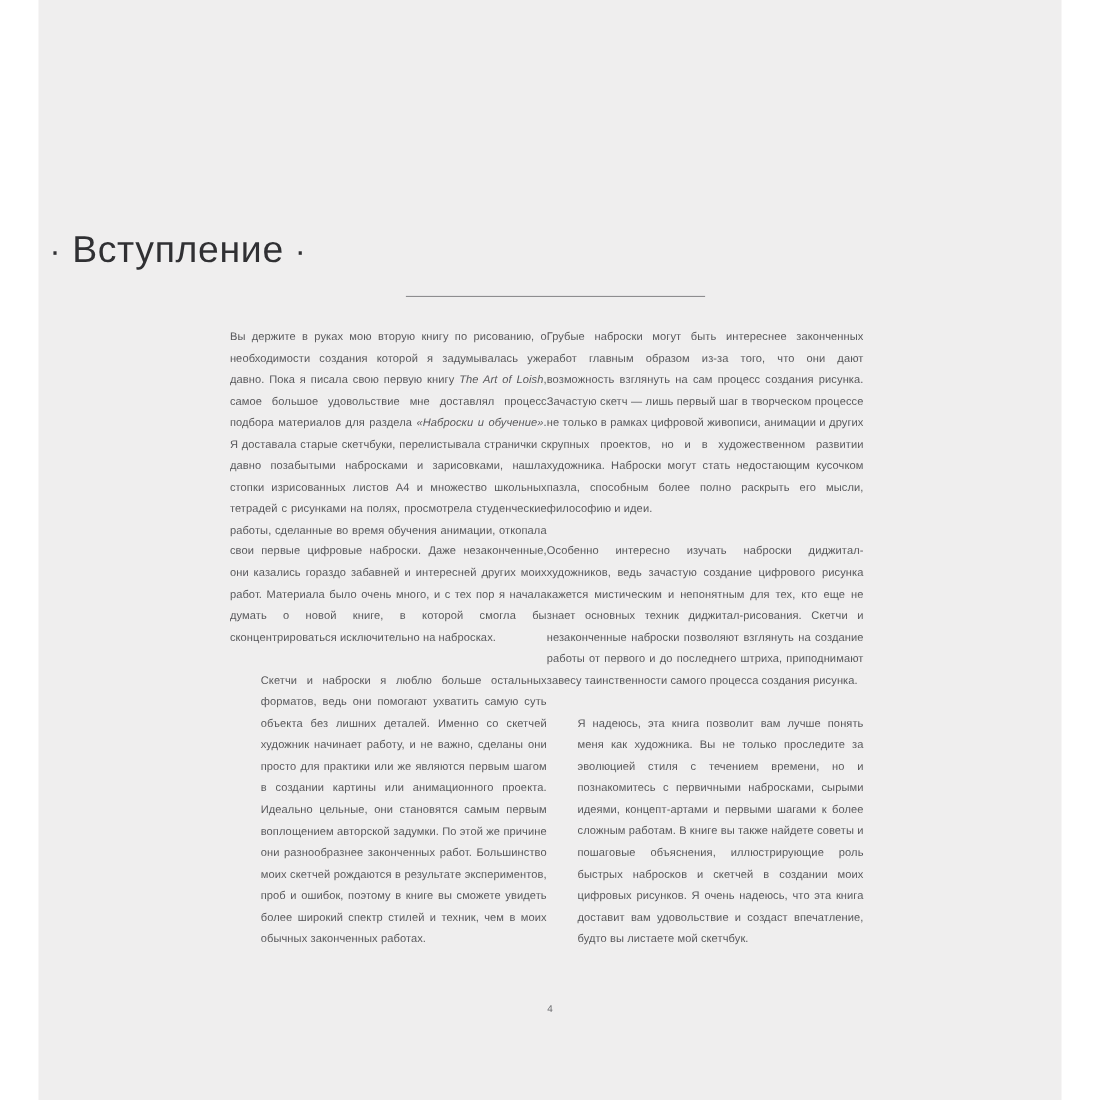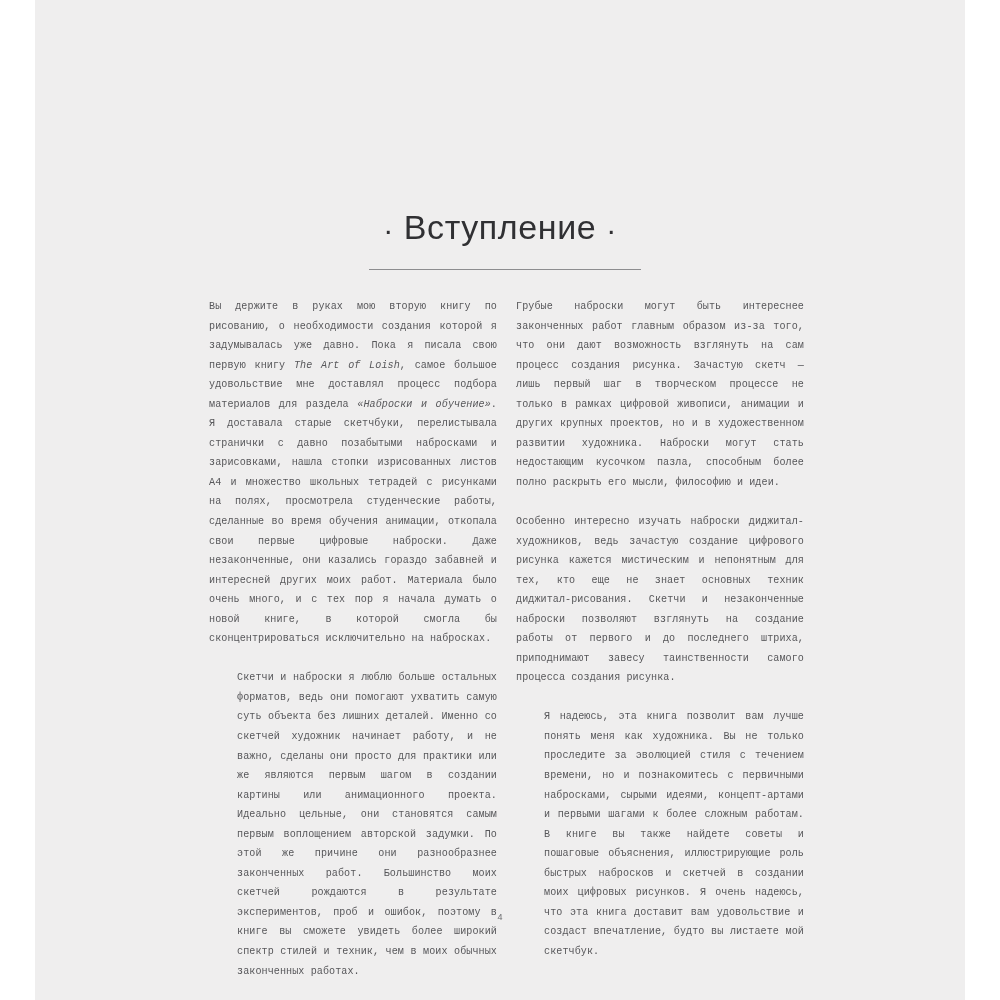--- a/index.html
+++ b/index.html
@@ -19,21 +19,21 @@
     height: 1000px;
     background: #efeeee;
     overflow: hidden;
   }
 
   .chapter-header {
     position: absolute;
     left: 0;
     top: 206px;
     width: 930px;
-    text-align: center;
+    text-align: left;
   }
 
   .chapter-title {
     font-size: 34px;
     font-weight: 300;
     letter-spacing: 0.6px;
     color: #303033;
     line-height: 1.25;
     white-space: nowrap;
   }
@@ -54,22 +54,20 @@
     background: #8d8d8f;
   }
 
   .columns {
     position: absolute;
     left: 174px;
     top: 297px;
     width: 596px;
     display: flex;
     flex-direction: row;
-    gap: 19px;
-    font-family: Liberation Mono, monospace;
   }
 
   .text-column {
     width: 288px;
   }
 
   .body-paragraph {
     margin: 0 0 19.5px 0;
     font-size: 10.1px;
     line-height: 19.55px;

